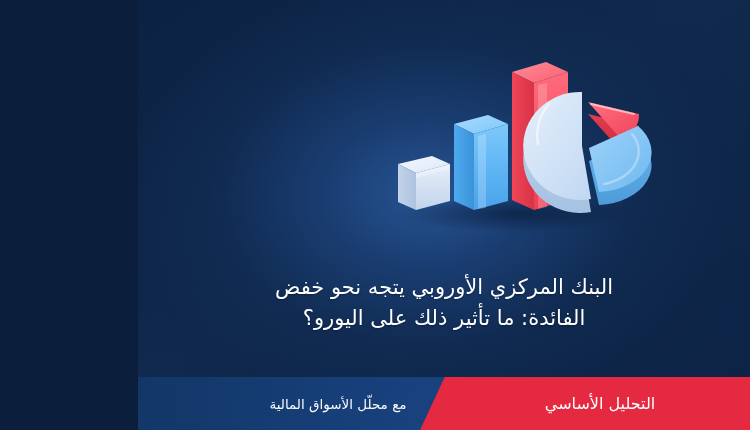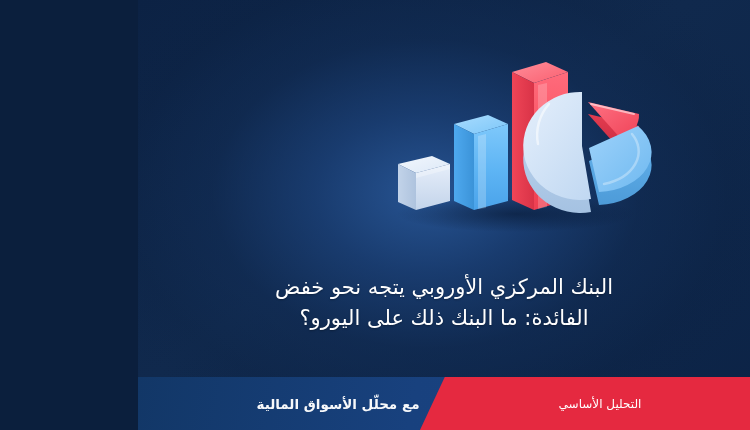--- a/index.html
+++ b/index.html
@@ -88,35 +88,35 @@
     width: 400px;
     height: 53px;
     display: flex;
     align-items: center;
     justify-content: center;
     direction: rtl;
     color: #ffffff;
     font-size: 13.5px;
     white-space: nowrap;
   }
-  #credit .credit-prefix { font-weight: 700; opacity: 0.97; }
+  #credit .credit-prefix { font-weight: 400; opacity: 0.97; }
   #credit .credit-name   { font-weight: 700; margin-right: 5px; }
 
   #category {
     position: absolute;
     right: 0;
     top: 0;
     width: 300px;
     height: 53px;
     display: flex;
     align-items: center;
     justify-content: center;
     direction: rtl;
     color: #ffffff;
-    font-size: 12px;
+    font-size: 16px;
     font-weight: 400;
     white-space: nowrap;
   }
 </style>
 </head>
 <body>
 
 <div id="banner">
 
   <div id="bg-gradient"></div>
@@ -237,21 +237,21 @@
           <path d="M196,94 L196,40 A57,54 0 1 0 205,147 Z" fill="url(#gPieSide)" transform="translate(0,13)"></path>
           <path d="M196,94 L196,40 A57,54 0 1 0 205,147 Z" fill="url(#gPieTop)"></path>
           <path d="M163,52 A50,48 0 0 0 152,92" stroke="#ffffff" stroke-opacity="0.55" stroke-width="2.5" fill="none" stroke-linecap="round"></path>
         </g>
       </g>
     </svg>
   </div>
 
   <h1 id="headline">
     <span class="hl-line">البنك المركزي الأوروبي يتجه نحو خفض</span>
-    <span class="hl-line">الفائدة: ما البنك ذلك على اليورو؟</span>
+    <span class="hl-line">الفائدة: ما تأثير ذلك على اليورو؟</span>
   </h1>
 
   <div id="footer">
     <div id="footer-blue"></div>
     <div id="footer-red"></div>
 
     <div id="credit">
       <span class="credit-prefix">مع محلّل الأسواق المالية</span>
     </div>
 

